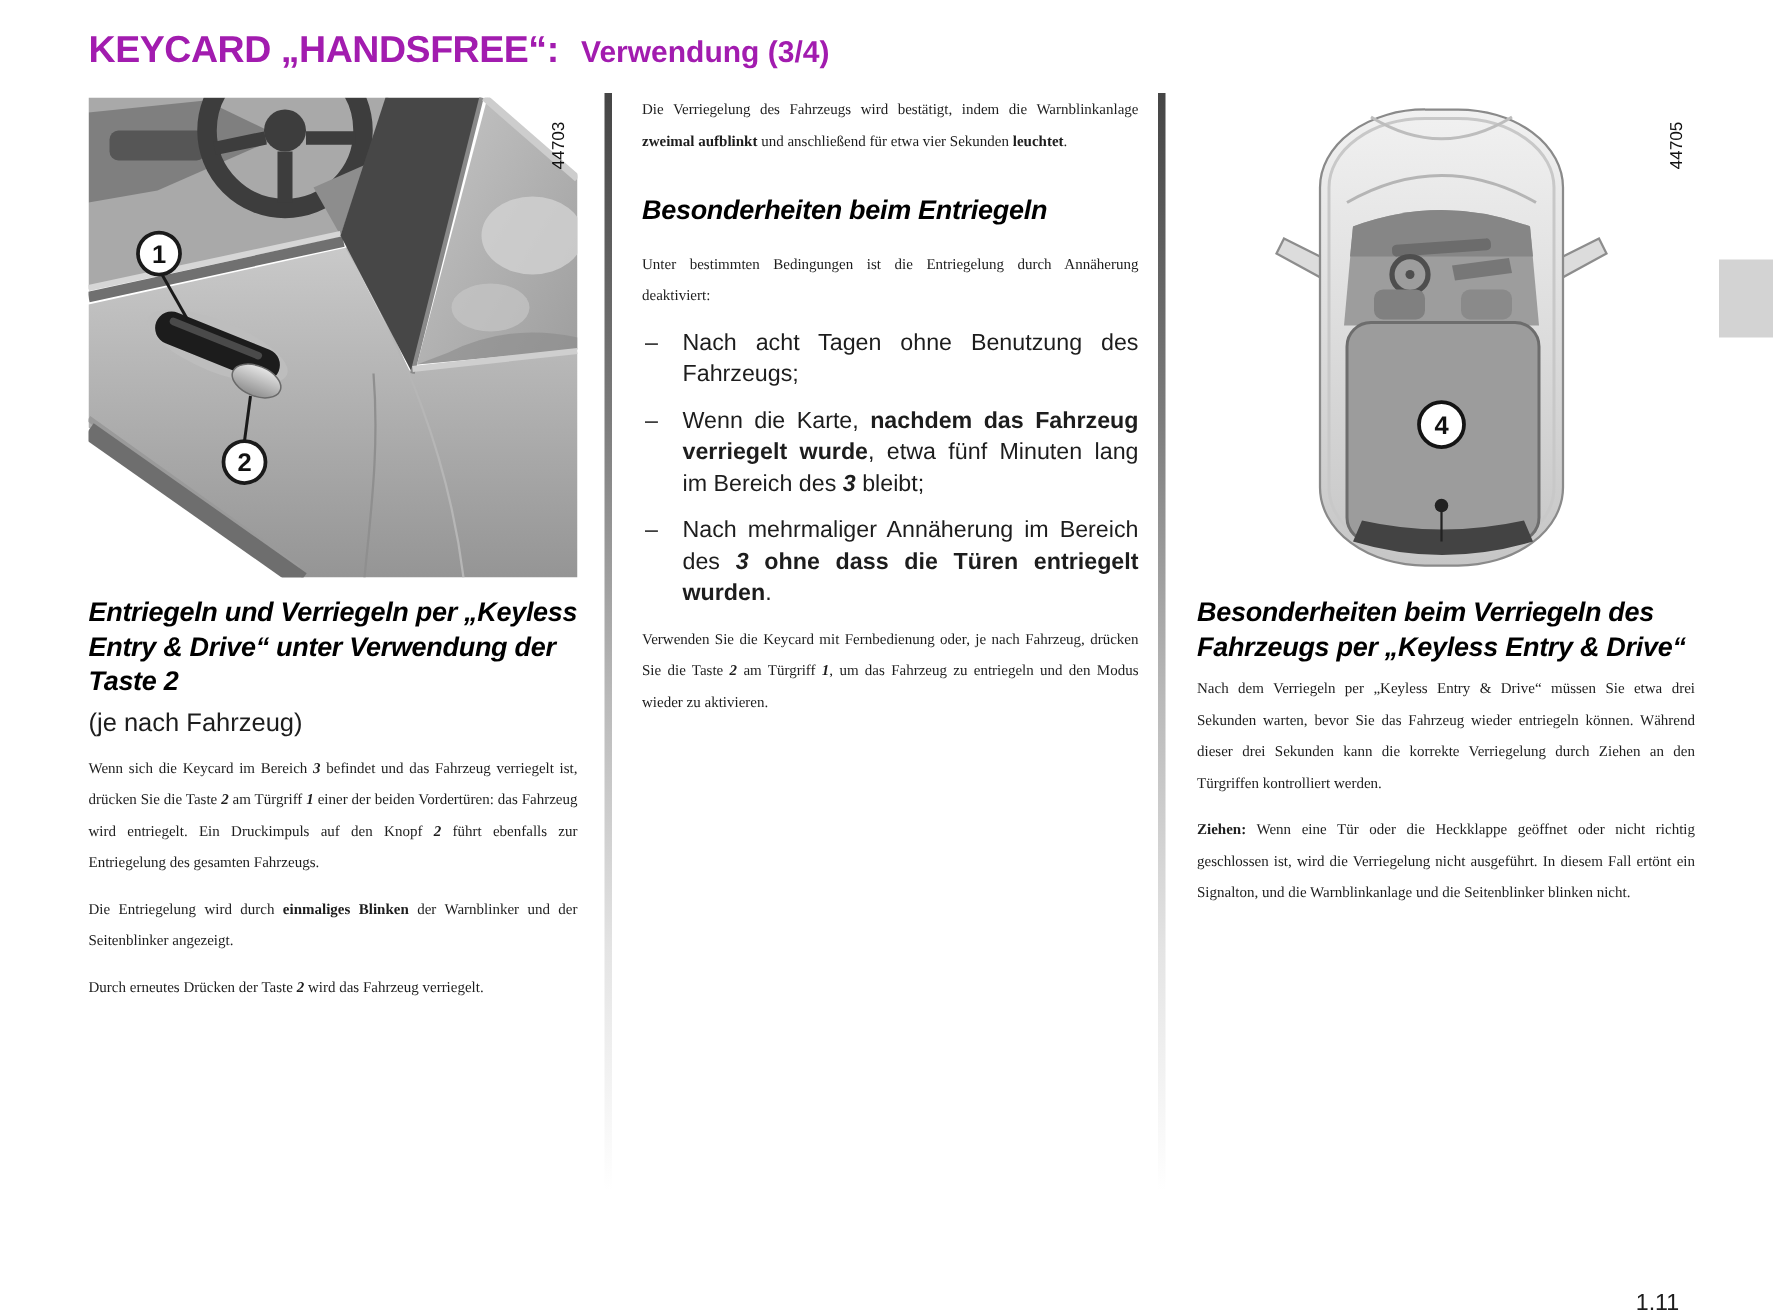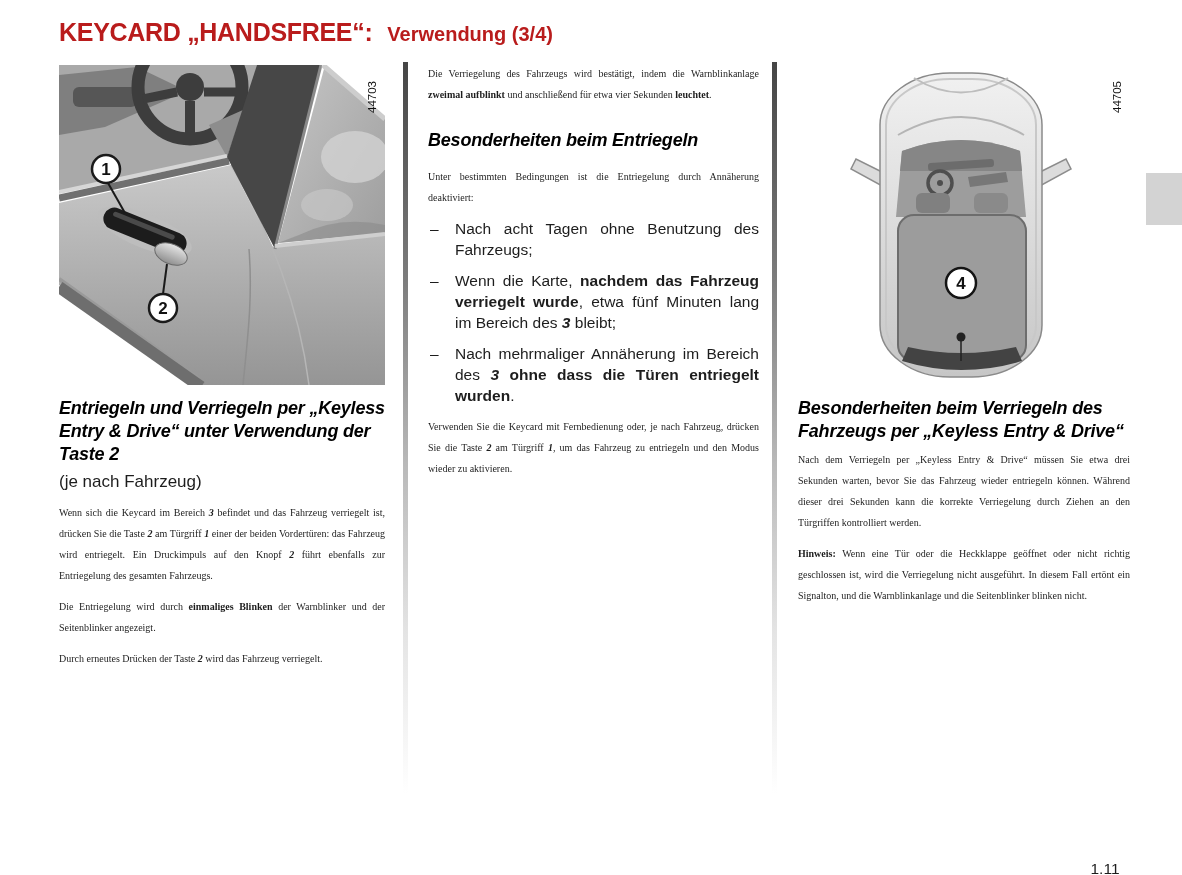--- a/index.html
+++ b/index.html
@@ -1,20 +1,20 @@
 <!DOCTYPE html>
 <html lang="de"><head>
 <meta charset="utf-8">
 <style>
   html,body { margin:0; padding:0; background:#ffffff; }
   .page {
     position:relative; width:1182px; height:875px; background:#ffffff;
     font-family:"Liberation Sans", sans-serif; color:#1d1d1d; overflow:hidden;
   }
-  .title { position:absolute; left:59px; top:12px; margin:0; white-space:nowrap; color:#b91c1c; }
+  .title { position:absolute; left:59px; top:12px; margin:0; white-space:nowrap; color:#a21caf; }
   .title .t-main { font-size:25px; font-weight:bold; letter-spacing:-0.3px; }
   .title .t-sub  { font-size:20px; font-weight:bold; margin-left:6px; }
 
   .col { position:absolute; top:63px; }
   .col1 { left:59px;  width:326px; }
   .col2 { left:428px; width:331px; }
   .col3 { left:798px; width:332px; }
 
   figure { margin:2px 0 12px; padding:0; height:320px; }
   figure svg { display:block; }
@@ -201,19 +201,19 @@
           <circle cx="163" cy="218" r="15" fill="#ffffff" stroke="#141414" stroke-width="2.5"></circle>
           <text x="163" y="224" text-anchor="middle" font-size="17" font-weight="bold">4</text>
         </g>
 
         <text transform="translate(323,48) rotate(-90)" font-size="11.5" fill="#2e2e2e">44705</text>
       </svg>
     </figure>
 
     <h2>Besonderheiten beim Verriegeln des Fahrzeugs per „Keyless Entry &amp; Drive“</h2>
     <p><span>Nach dem Verriegeln per „Keyless Entry &amp; Drive“ müssen Sie etwa drei Sekunden warten, bevor Sie das Fahrzeug wieder entriegeln können. Während dieser drei Sekunden kann die korrekte Verriegelung durch Ziehen an den Türgriffen kontrolliert werden.</span></p>
-    <p><span class="b">Hinweis:</span><span> Wenn eine Tür oder die Heckklappe geöffnet oder nicht richtig geschlossen ist, wird die Verriegelung nicht ausgeführt. In diesem Fall ertönt ein Signalton, und die Warnblinkanlage und die Seitenblinker blinken nicht.</span></p>
+    <p><span class="b">Ziehen:</span><span> Wenn eine Tür oder die Heckklappe geöffnet oder nicht richtig geschlossen ist, wird die Verriegelung nicht ausgeführt. In diesem Fall ertönt ein Signalton, und die Warnblinkanlage und die Seitenblinker blinken nicht.</span></p>
   </section>
 
   <div class="tab-marker"></div>
   <div class="page-number">1.11</div>
 
 </div>
 
 </body></html>

